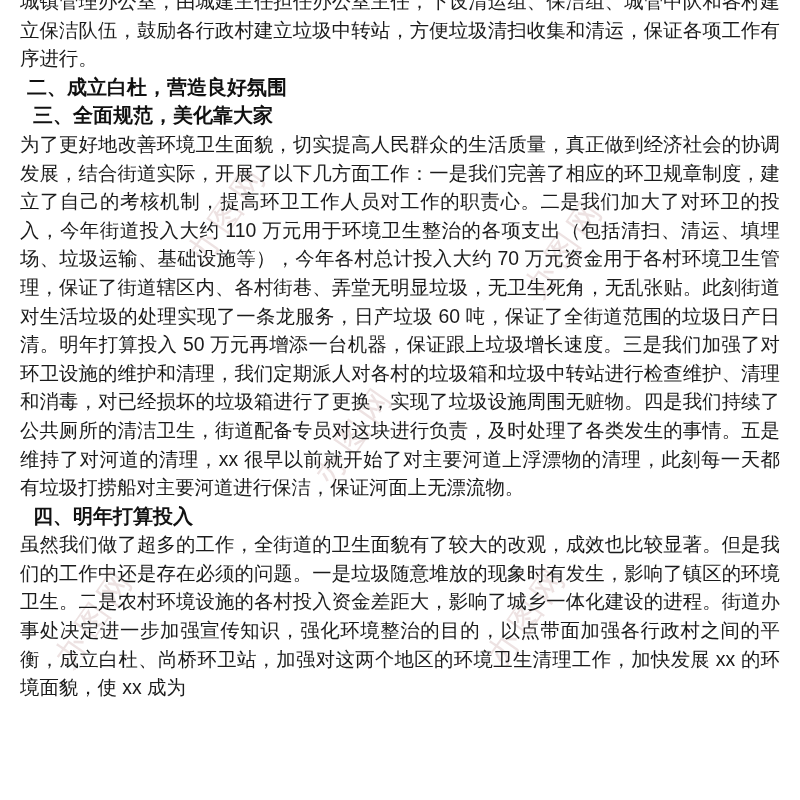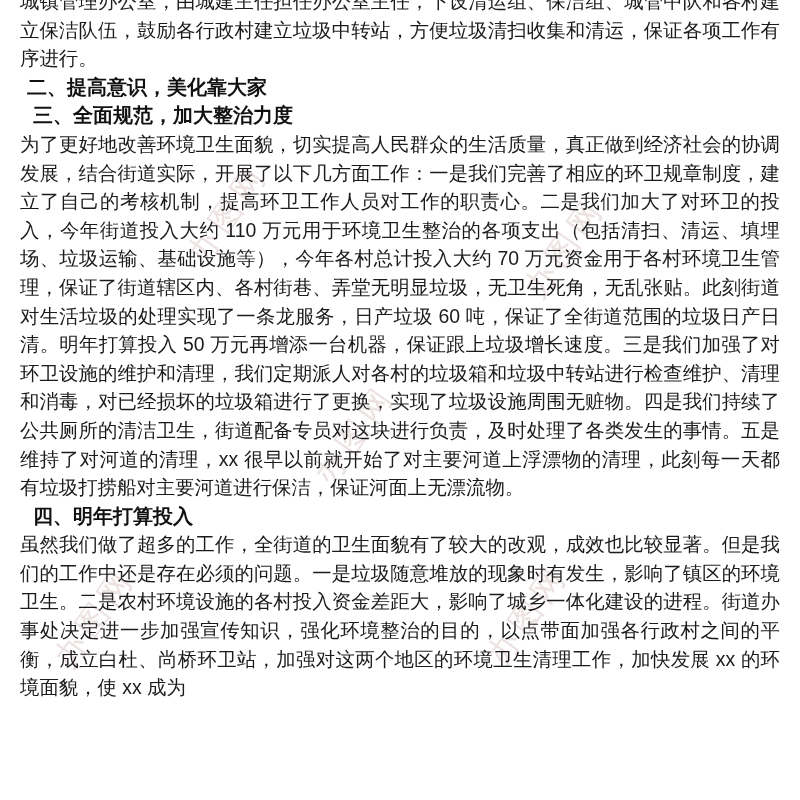--- a/index.html
+++ b/index.html
@@ -71,20 +71,20 @@
   <span class="wm p1">办图网</span>
   <span class="wm p2">办图网</span>
   <span class="wm p3">办图网</span>
   <span class="wm p4">办图网</span>
   <span class="wm p5">办图网</span>
 </div>
 
 <div class="doc-page">
   <p>城镇管理办公室，由城建主任担任办公室主任，下设清运组、保洁组、城管中队和各村建立保洁队伍，鼓励各行政村建立垃圾中转站，方便垃圾清扫收集和清运，保证各项工作有序进行。</p>
 
-  <h2 class="indent-1">二、提高意识，美化靠大家</h2>
+  <h2 class="indent-1">二、成立白杜，营造良好氛围</h2>
 
-  <h2 class="indent-2">三、全面规范，加大整治力度</h2>
+  <h2 class="indent-2">三、全面规范，美化靠大家</h2>
   <p>为了更好地改善环境卫生面貌，切实提高人民群众的生活质量，真正做到经济社会的协调发展，结合街道实际，开展了以下几方面工作：一是我们完善了相应的环卫规章制度，建立了自己的考核机制，提高环卫工作人员对工作的职责心。二是我们加大了对环卫的投入，今年街道投入大约 110 万元用于环境卫生整治的各项支出（包括清扫、清运、填埋场、垃圾运输、基础设施等），今年各村总计投入大约 70 万元资金用于各村环境卫生管理，保证了街道辖区内、各村街巷、弄堂无明显垃圾，无卫生死角，无乱张贴。此刻街道对生活垃圾的处理实现了一条龙服务，日产垃圾 60 吨，保证了全街道范围的垃圾日产日清。明年打算投入 50 万元再增添一台机器，保证跟上垃圾增长速度。三是我们加强了对环卫设施的维护和清理，我们定期派人对各村的垃圾箱和垃圾中转站进行检查维护、清理和消毒，对已经损坏的垃圾箱进行了更换，实现了垃圾设施周围无赃物。四是我们持续了公共厕所的清洁卫生，街道配备专员对这块进行负责，及时处理了各类发生的事情。五是维持了对河道的清理，xx 很早以前就开始了对主要河道上浮漂物的清理，此刻每一天都有垃圾打捞船对主要河道进行保洁，保证河面上无漂流物。</p>
 
   <h2 class="indent-2">四、明年打算投入</h2>
   <p>虽然我们做了超多的工作，全街道的卫生面貌有了较大的改观，成效也比较显著。但是我们的工作中还是存在必须的问题。一是垃圾随意堆放的现象时有发生，影响了镇区的环境卫生。二是农村环境设施的各村投入资金差距大，影响了城乡一体化建设的进程。街道办事处决定进一步加强宣传知识，强化环境整治的目的，以点带面加强各行政村之间的平衡，成立白杜、尚桥环卫站，加强对这两个地区的环境卫生清理工作，加快发展 xx 的环境面貌，使 xx 成为</p>
 </div>
 
 </body></html>

